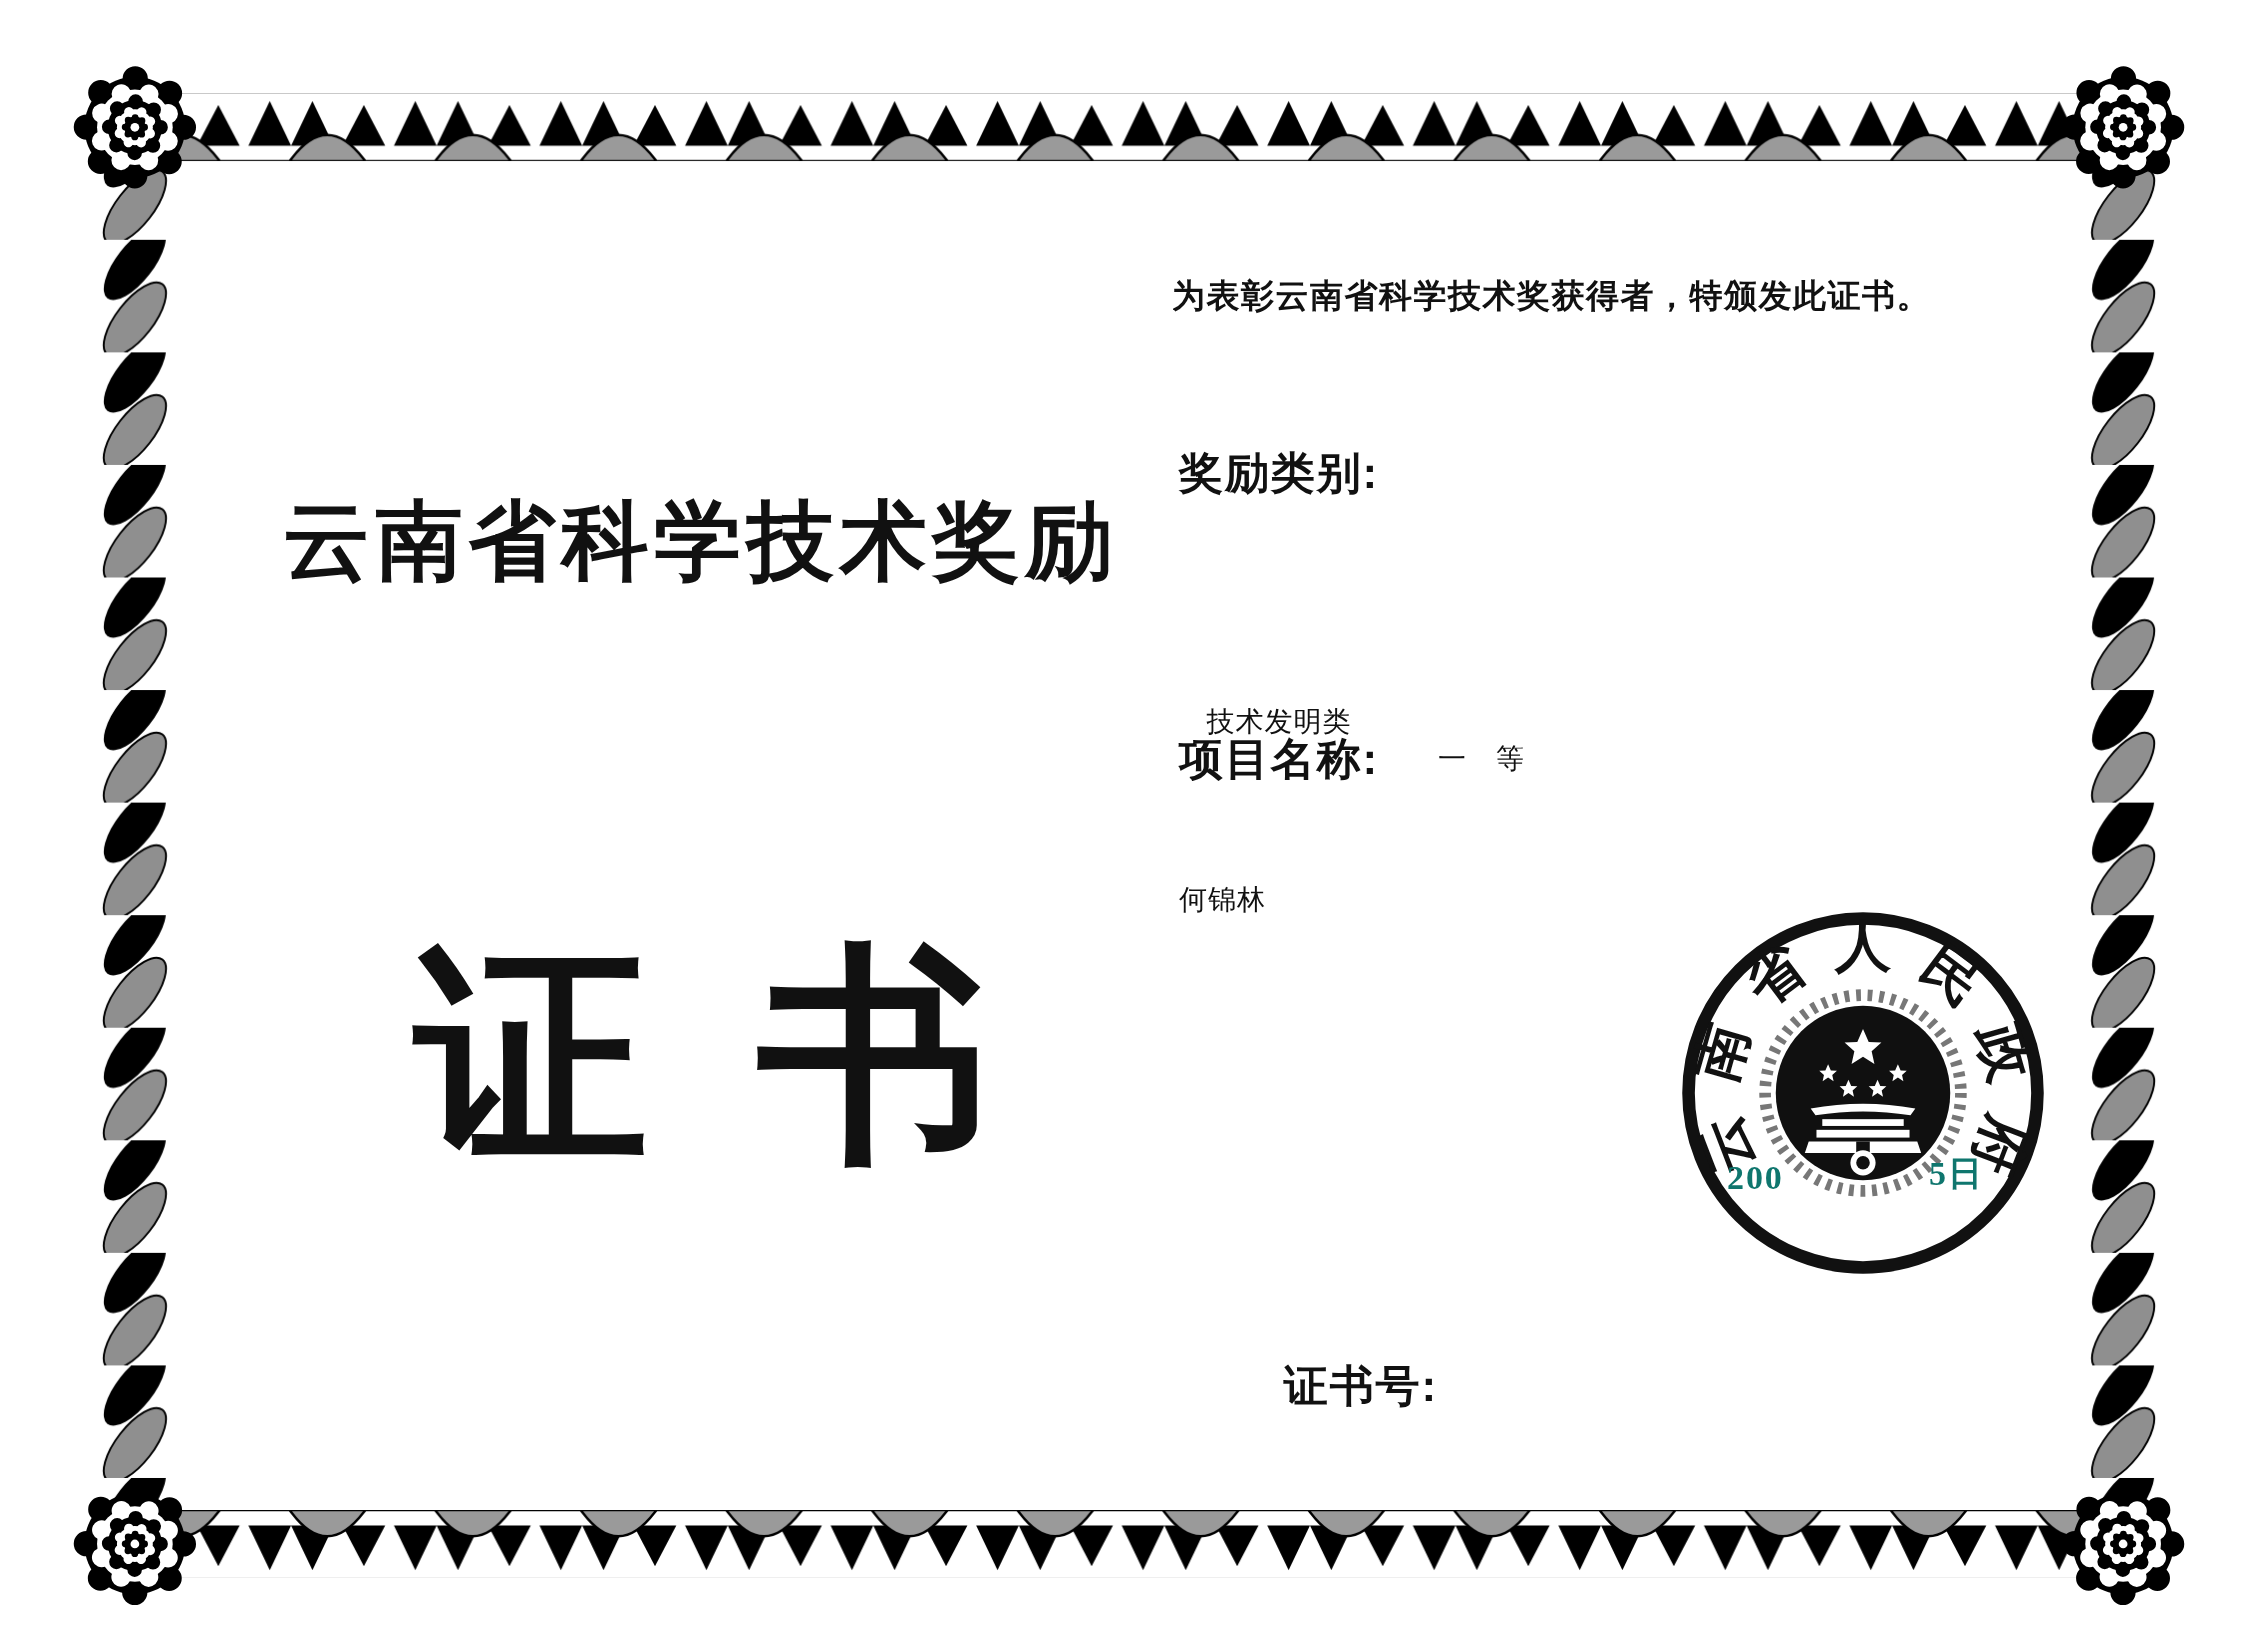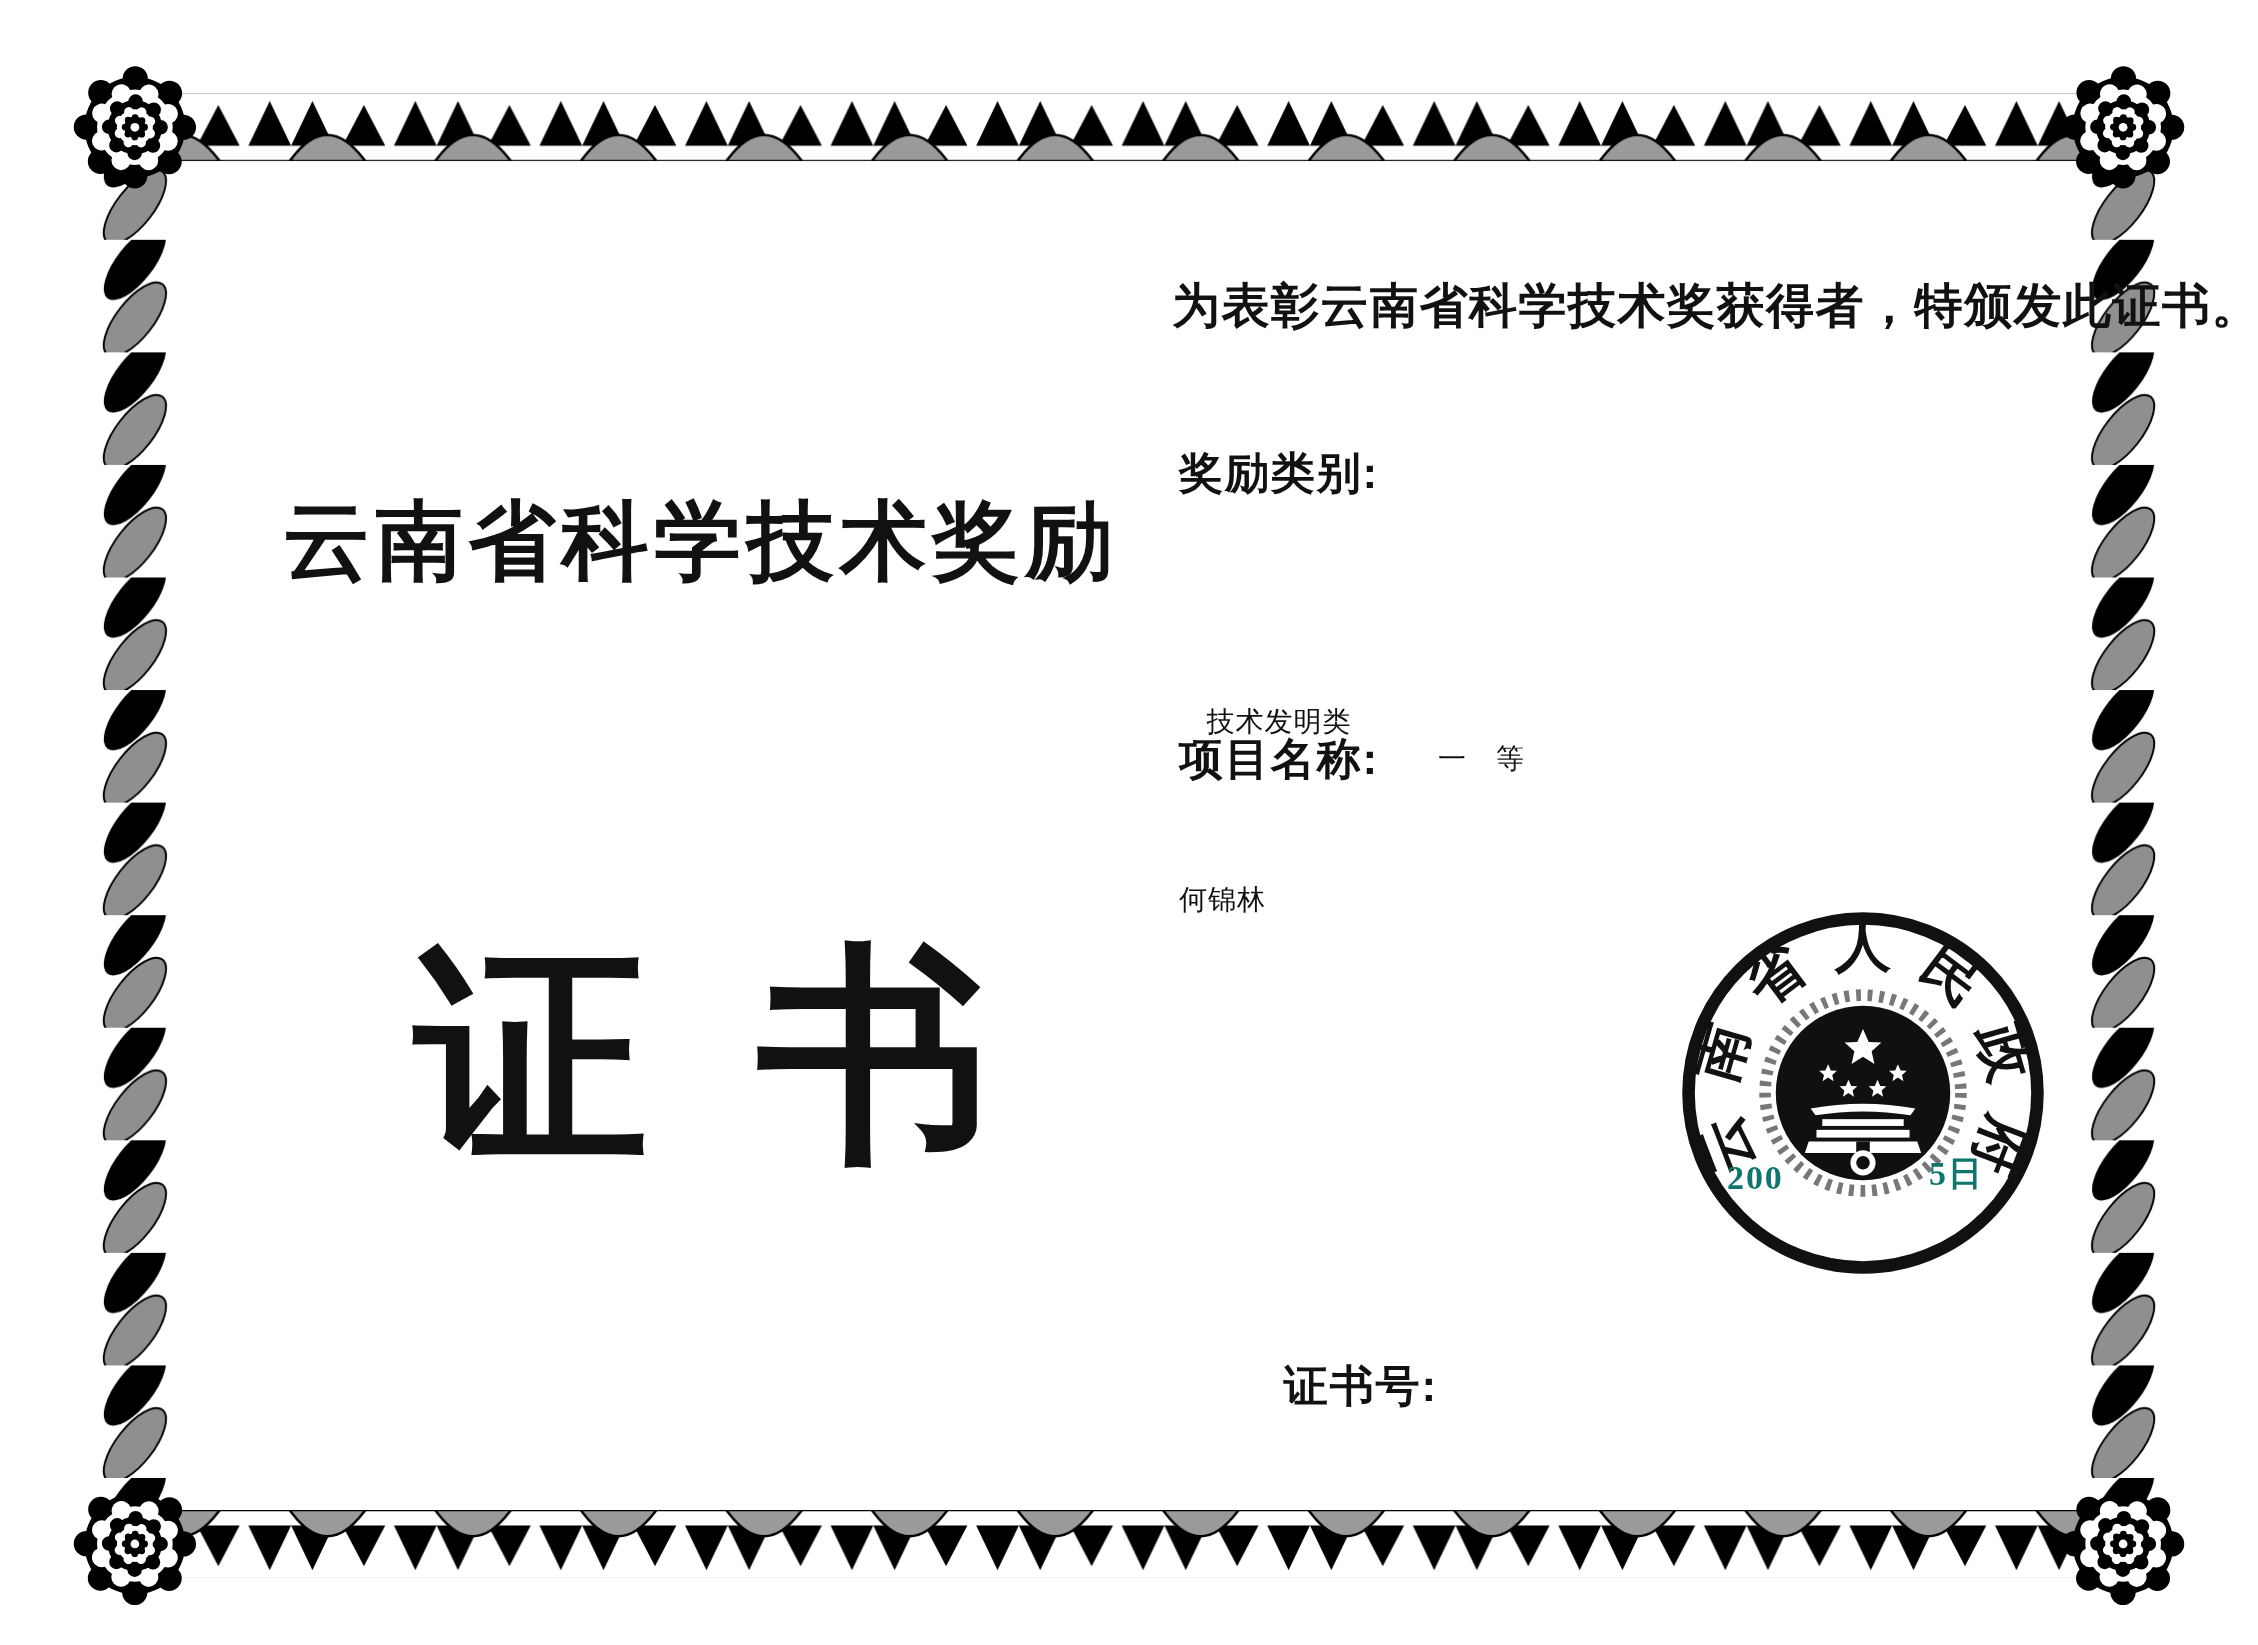--- a/index.html
+++ b/index.html
@@ -3,21 +3,21 @@
 <meta charset="utf-8">
 <style>
   html,body{margin:0;padding:0;background:#fff;}
   #page{position:relative;width:2258px;height:1646px;background:#fff;overflow:hidden;
         font-family:"Liberation Serif","DejaVu Serif",serif;color:#111;}
   
   #frame{position:absolute;left:0;top:0;width:2258px;height:1646px;}
   
   .intro{position:absolute;left:1172px;top:274px;width:912px;
          font-family:"Liberation Sans","DejaVu Sans",sans-serif;
-         font-weight:700;font-size:48px;letter-spacing:1.5px;white-space:nowrap;}
+         font-weight:700;font-size:33px;letter-spacing:1.5px;white-space:nowrap;}
   .title{position:absolute;left:283px;top:483px;
          font-weight:600;font-size:87px;letter-spacing:5.8px;white-space:nowrap;}
   .bigword{position:absolute;left:415px;top:939px;
            font-family:"Liberation Sans","DejaVu Sans",sans-serif;
            font-weight:900;font-size:233px;line-height:1;white-space:nowrap;}
   .bigword .gap{margin-left:109px;}
   .field{position:absolute;left:1179px;display:flex;align-items:center;}
   .flabel{flex:0 0 259px;
           font-family:"Liberation Sans","DejaVu Sans",sans-serif;
           font-weight:700;font-size:44px;letter-spacing:1.9px;}

